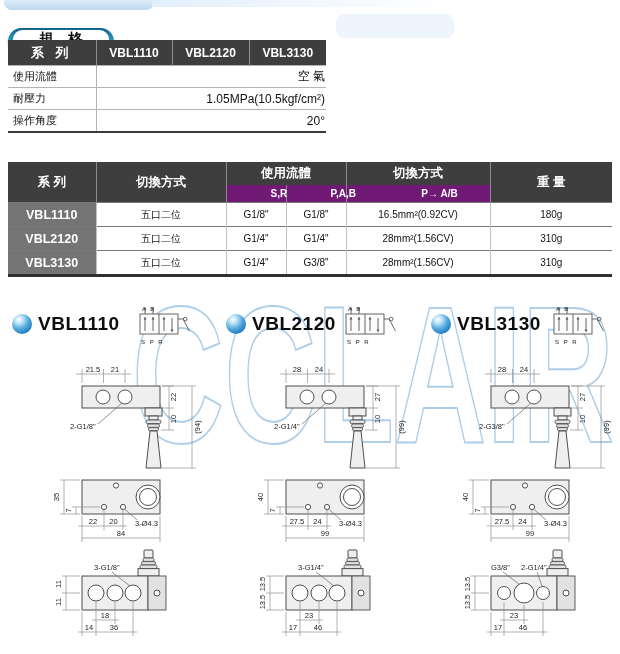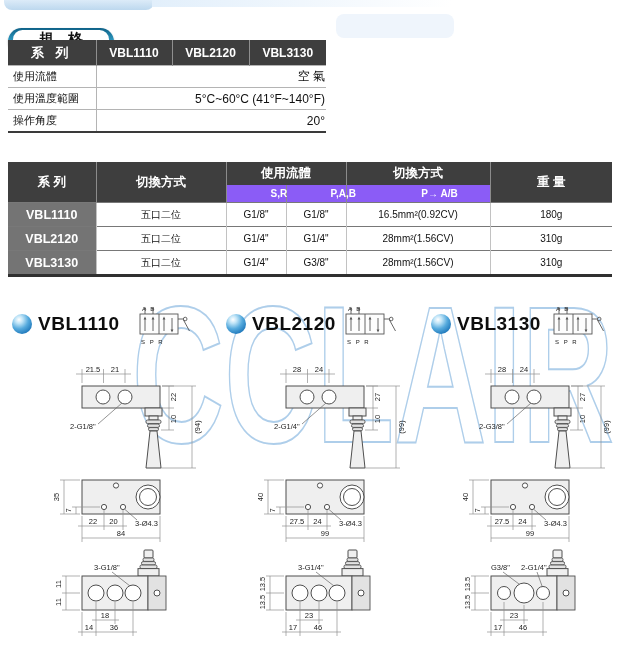--- a/index.html
+++ b/index.html
@@ -35,21 +35,21 @@
                    background:#fff; color:#111; }
   .spec-table td.lbl { text-align:left; padding-left:5px; font-weight:normal; font-size:11px;
                        border-right:1px solid #b4b4b4; }
   .spec-table tr.last td { border-bottom:2px solid #3a3a3a; }
 
   
   .model-table { position:absolute; left:8px; top:162px; width:604px; }
   .model-table th { color:#fff; font-weight:bold; border-left:1px solid #8b8b8b; }
   .model-table th.nb { border-left:none; }
   .mt-h1 th { background:#3e3e3e; font-size:12.5px; height:21px; }
-  .mt-h2 th { background:#8b5cf6; font-size:10px; height:15px; font-weight:bold;padding-left:44px; }
+  .mt-h2 th { background:#701a75; font-size:10px; height:15px; font-weight:bold;padding-left:44px; }
   .model-table td { background:#fff; border-top:1px solid #787878; border-left:1px solid #c2c2c2;
                     font-size:10px; text-align:center; height:21px; color:#111; }
   .model-table td.series { background:#747474; color:#fff; font-weight:bold; font-size:12.5px; border-left:none; }
   .model-table tr.last td { border-bottom:3px solid #303030; }
 
   
   .watermark { position:absolute; left:128px; top:262px; opacity:.9; }
 
   
   .model-label { position:absolute; top:313px; display:flex; align-items:center; gap:6px; }
@@ -99,22 +99,22 @@
       <th class="first">系 列</th>
       <th>VBL1110</th>
       <th>VBL2120</th>
       <th>VBL3130</th>
     </tr>
     <tr>
       <td class="lbl">使用流體</td>
       <td colspan="3">空 氣</td>
     </tr>
     <tr>
-      <td class="lbl">使用溫度範圍</td>
-      <td colspan="3">5°C~60°C (41°F~140°F)</td>
+      <td class="lbl">耐壓力</td>
+      <td colspan="3">1.05MPa(10.5kgf/cm²)</td>
     </tr>
     <tr class="last">
       <td class="lbl">操作角度</td>
       <td colspan="3">20°</td>
     </tr>
   </tbody>
     </table>
 
   <table class="model-table">
     <colgroup>

